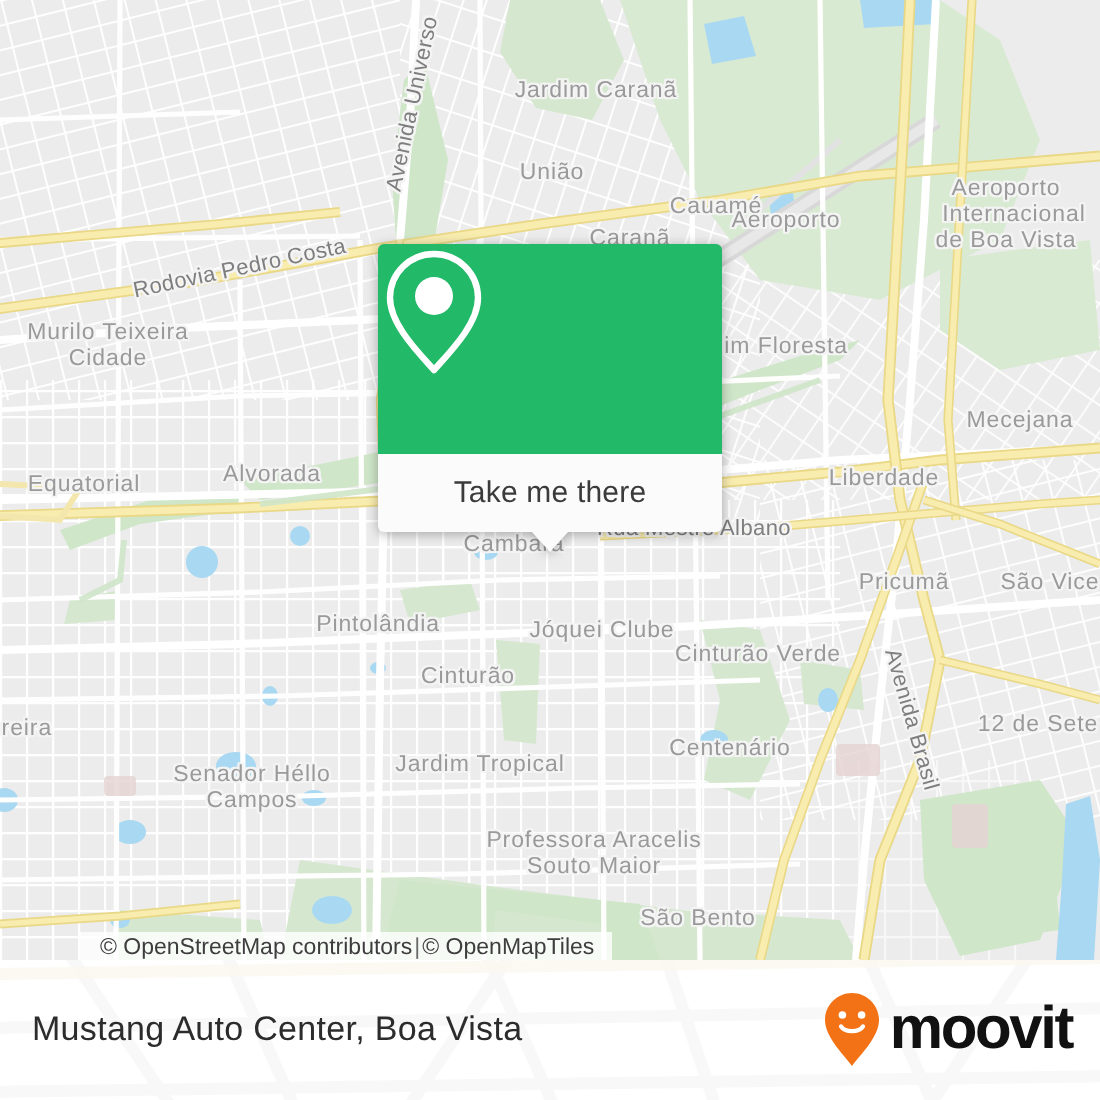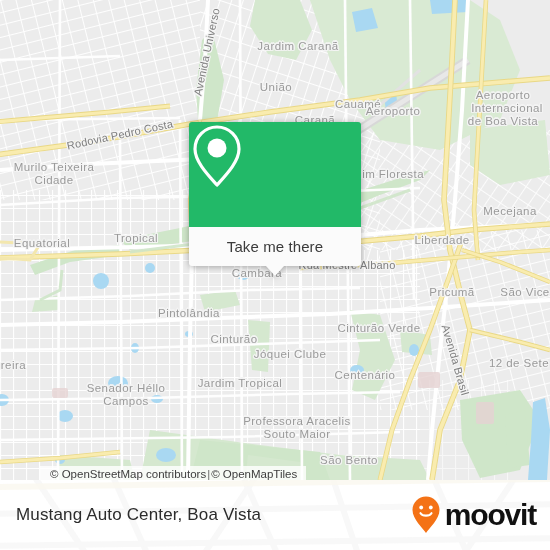--- a/index.html
+++ b/index.html
@@ -255,28 +255,28 @@
         <div class="maplabel" style="left: 503px; top: 95px; transform: translate(-50%, -50%);">Aeroporto</div>
         <div class="maplabel" style="left: 507px; top: 108px; transform: translate(-50%, -50%);">Internacional</div>
         <div class="maplabel" style="left: 503px; top: 121px; transform: translate(-50%, -50%);">de Boa Vista</div>
         <div class="maplabel rd" style="left: 120px; top: 135px; transform: translate(-50%, -50%) rotate(-12deg);">Rodovia Pedro Costa</div>
         <div class="maplabel rd" style="left: 207px; top: 52px; transform: translate(-50%, -50%) rotate(-78deg);">Avenida Universo</div>
         <div class="maplabel" style="left: 54px; top: 167px; transform: translate(-50%, -50%);">Murilo Teixeira</div>
         <div class="maplabel" style="left: 54px; top: 180px; transform: translate(-50%, -50%);">Cidade</div>
         <div class="maplabel" style="left: 381px; top: 174px; transform: translate(-50%, -50%);">Jardim Floresta</div>
         <div class="maplabel" style="left: 510px; top: 211px; transform: translate(-50%, -50%);">Mecejana</div>
         <div class="maplabel" style="left: 42px; top: 243px; transform: translate(-50%, -50%);">Equatorial</div>
-        <div class="maplabel" style="left: 136px; top: 238px; transform: translate(-50%, -50%);">Tropical</div>
+        <div class="maplabel" style="left: 136px; top: 238px; transform: translate(-50%, -50%);">Alvorada</div>
         <div class="maplabel" style="left: 442px; top: 240px; transform: translate(-50%, -50%);">Liberdade</div>
         <div class="maplabel" style="left: 257px; top: 273px; transform: translate(-50%, -50%);">Cambará</div>
         <div class="maplabel rd" style="left: 347px; top: 265px; transform: translate(-50%, -50%);">Rua Mestre Albano</div>
         <div class="maplabel" style="left: 452px; top: 292px; transform: translate(-50%, -50%);">Pricumã</div>
         <div class="maplabel" style="left: 525px; top: 292px; transform: translate(-50%, -50%);">São Vice</div>
         <div class="maplabel" style="left: 157px; top: 313px; transform: translate(-50%, -50%); margin-left: 32px;">Pintolândia</div>
-        <div class="maplabel" style="left: 290px; top: 316px; transform: translate(-50%, -50%); margin-top: 38px;">Jóquei Clube</div>
+        <div class="maplabel" style="left: 301px; top: 316px; transform: translate(-50%, -50%);">Jóquei Clube</div>
         <div class="maplabel" style="left: 379px; top: 328px; transform: translate(-50%, -50%);">Cinturão Verde</div>
         <div class="maplabel" style="left: 234px; top: 339px; transform: translate(-50%, -50%);">Cinturão</div>
         <div class="maplabel" style="left: 10px; top: 365px; transform: translate(-50%, -50%);">oreira</div>
         <div class="maplabel" style="left: 519px; top: 363px; transform: translate(-50%, -50%);">12 de Sete</div>
         <div class="maplabel rd" style="left: 455px; top: 360px; transform: translate(-50%, -50%) rotate(74deg);">Avenida Brasil</div>
         <div class="maplabel" style="left: 240px; top: 383px; transform: translate(-50%, -50%);">Jardim Tropical</div>
         <div class="maplabel" style="left: 365px; top: 375px; transform: translate(-50%, -50%);">Centenário</div>
         <div class="maplabel" style="left: 126px; top: 388px; transform: translate(-50%, -50%);">Senador Héllo</div>
         <div class="maplabel" style="left: 126px; top: 401px; transform: translate(-50%, -50%);">Campos</div>
         <div class="maplabel" style="left: 297px; top: 421px; transform: translate(-50%, -50%);">Professora Aracelis</div>

